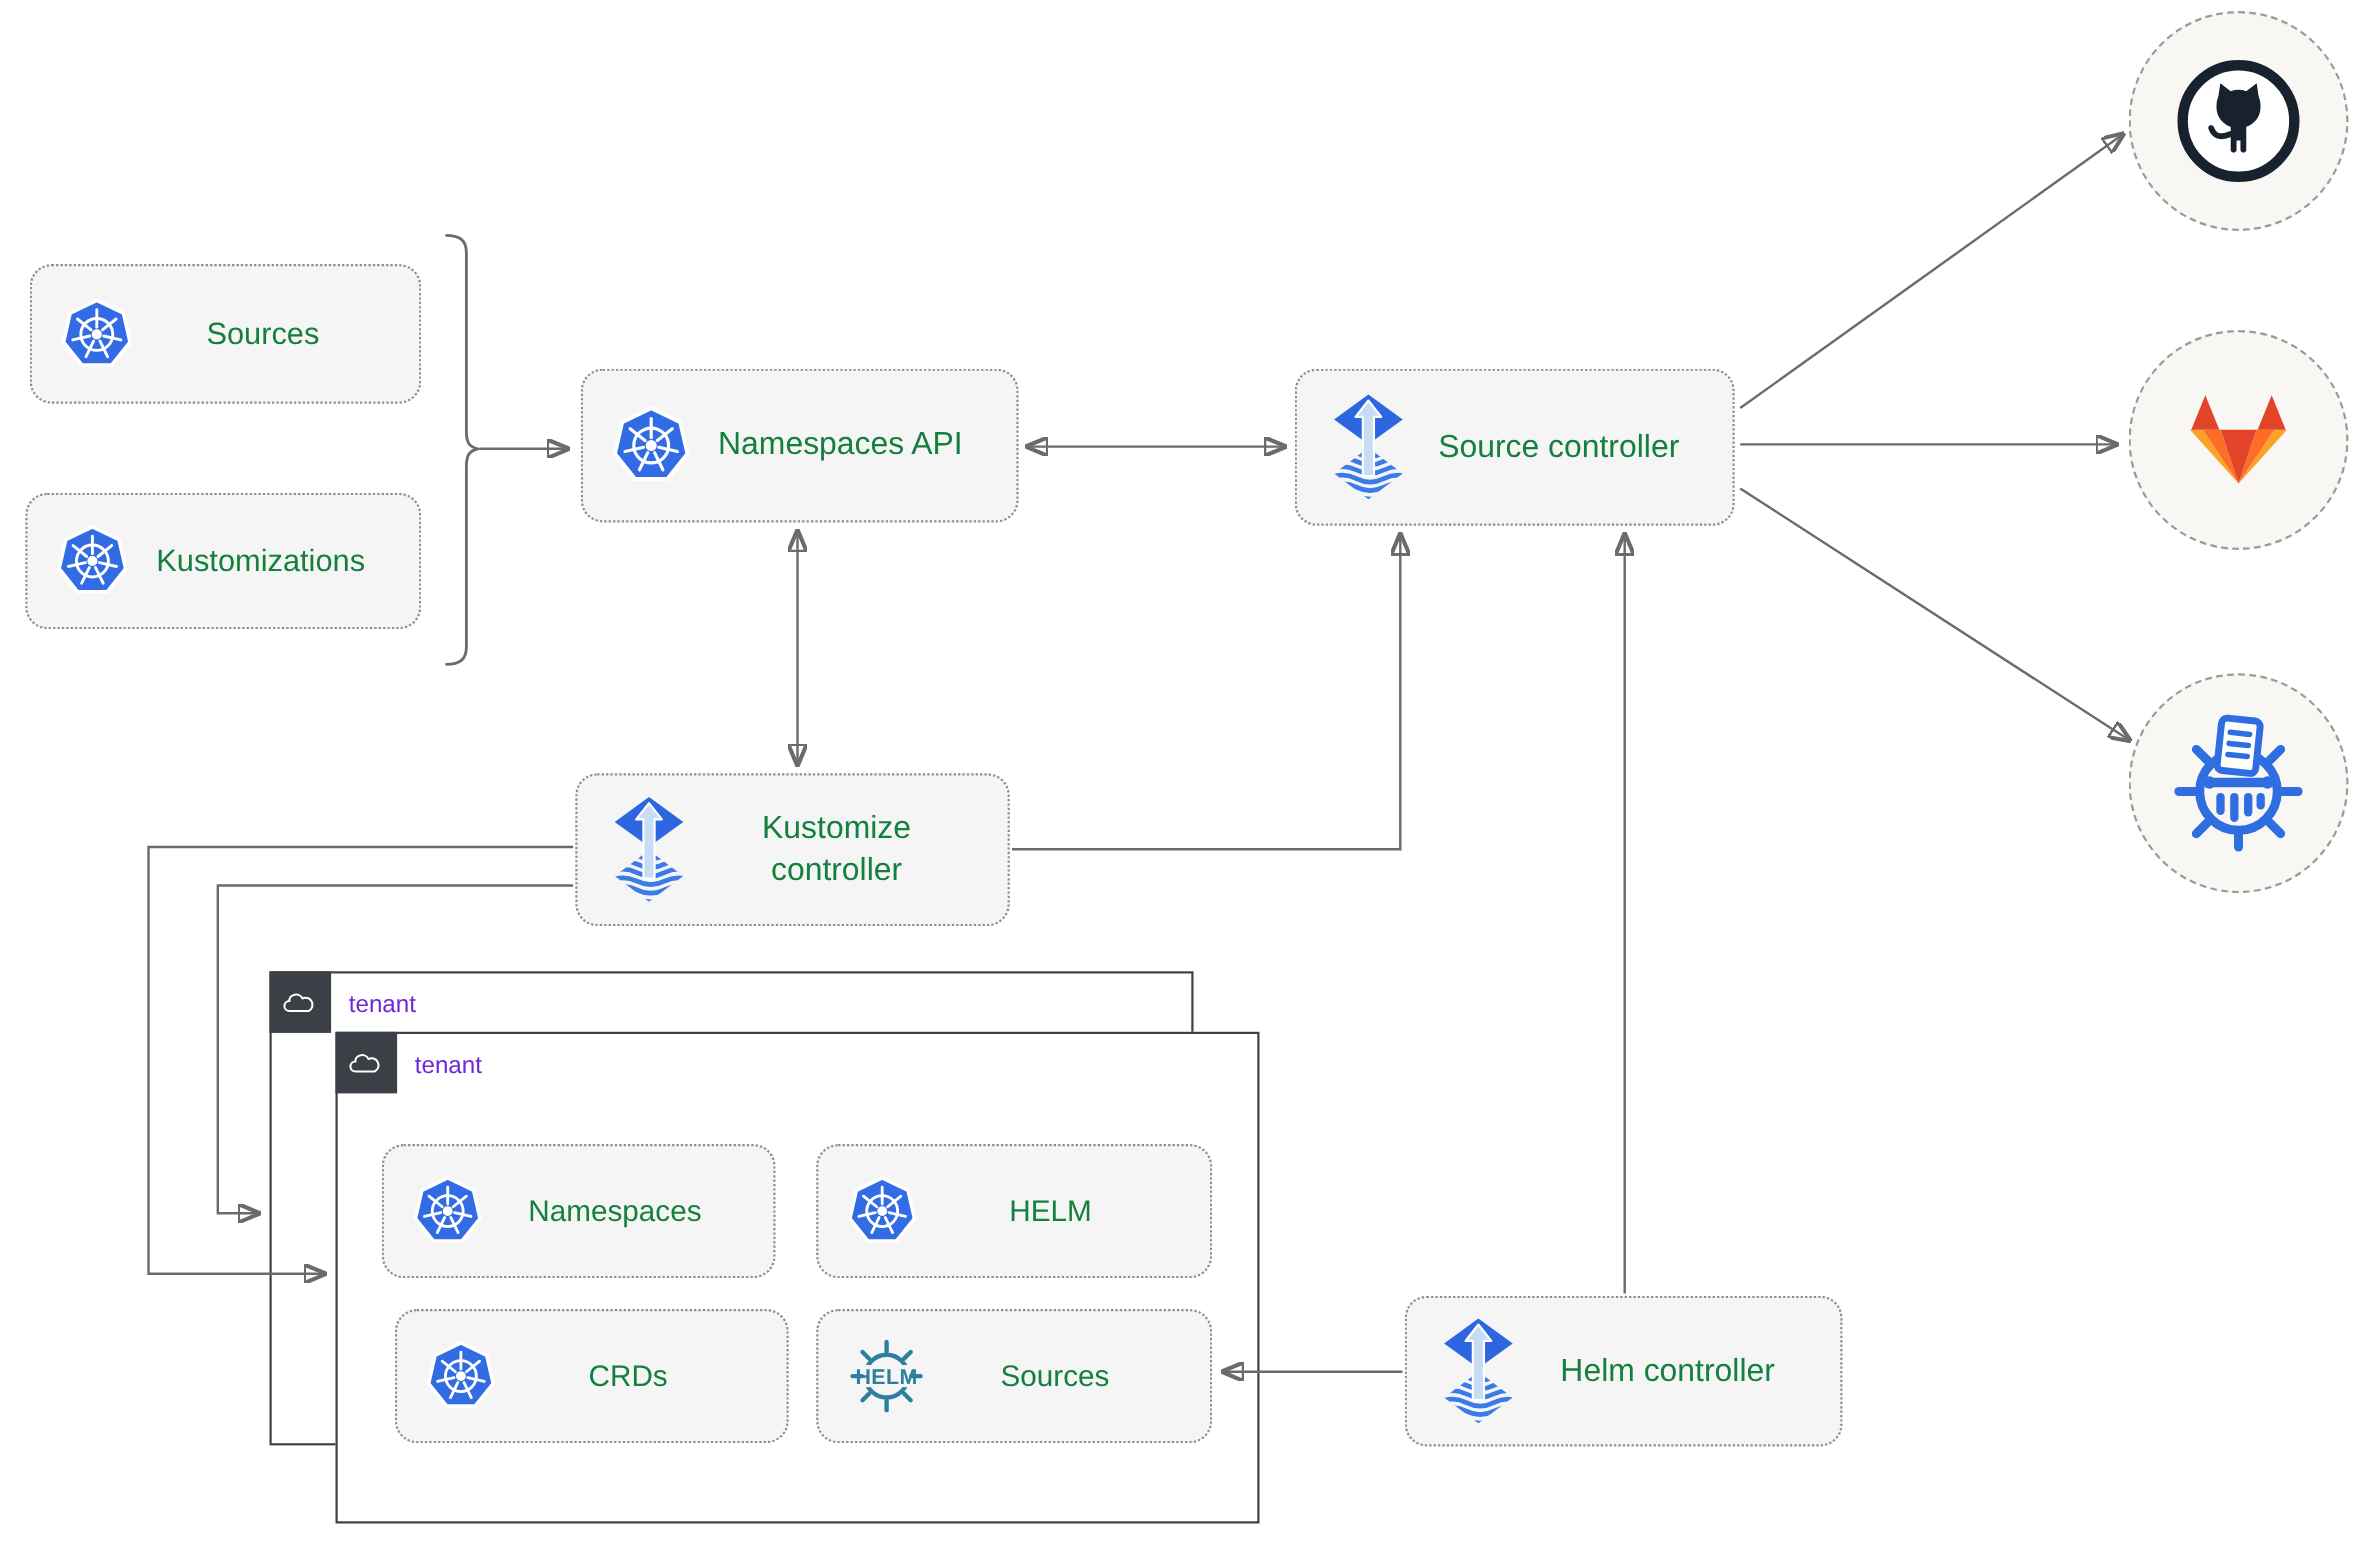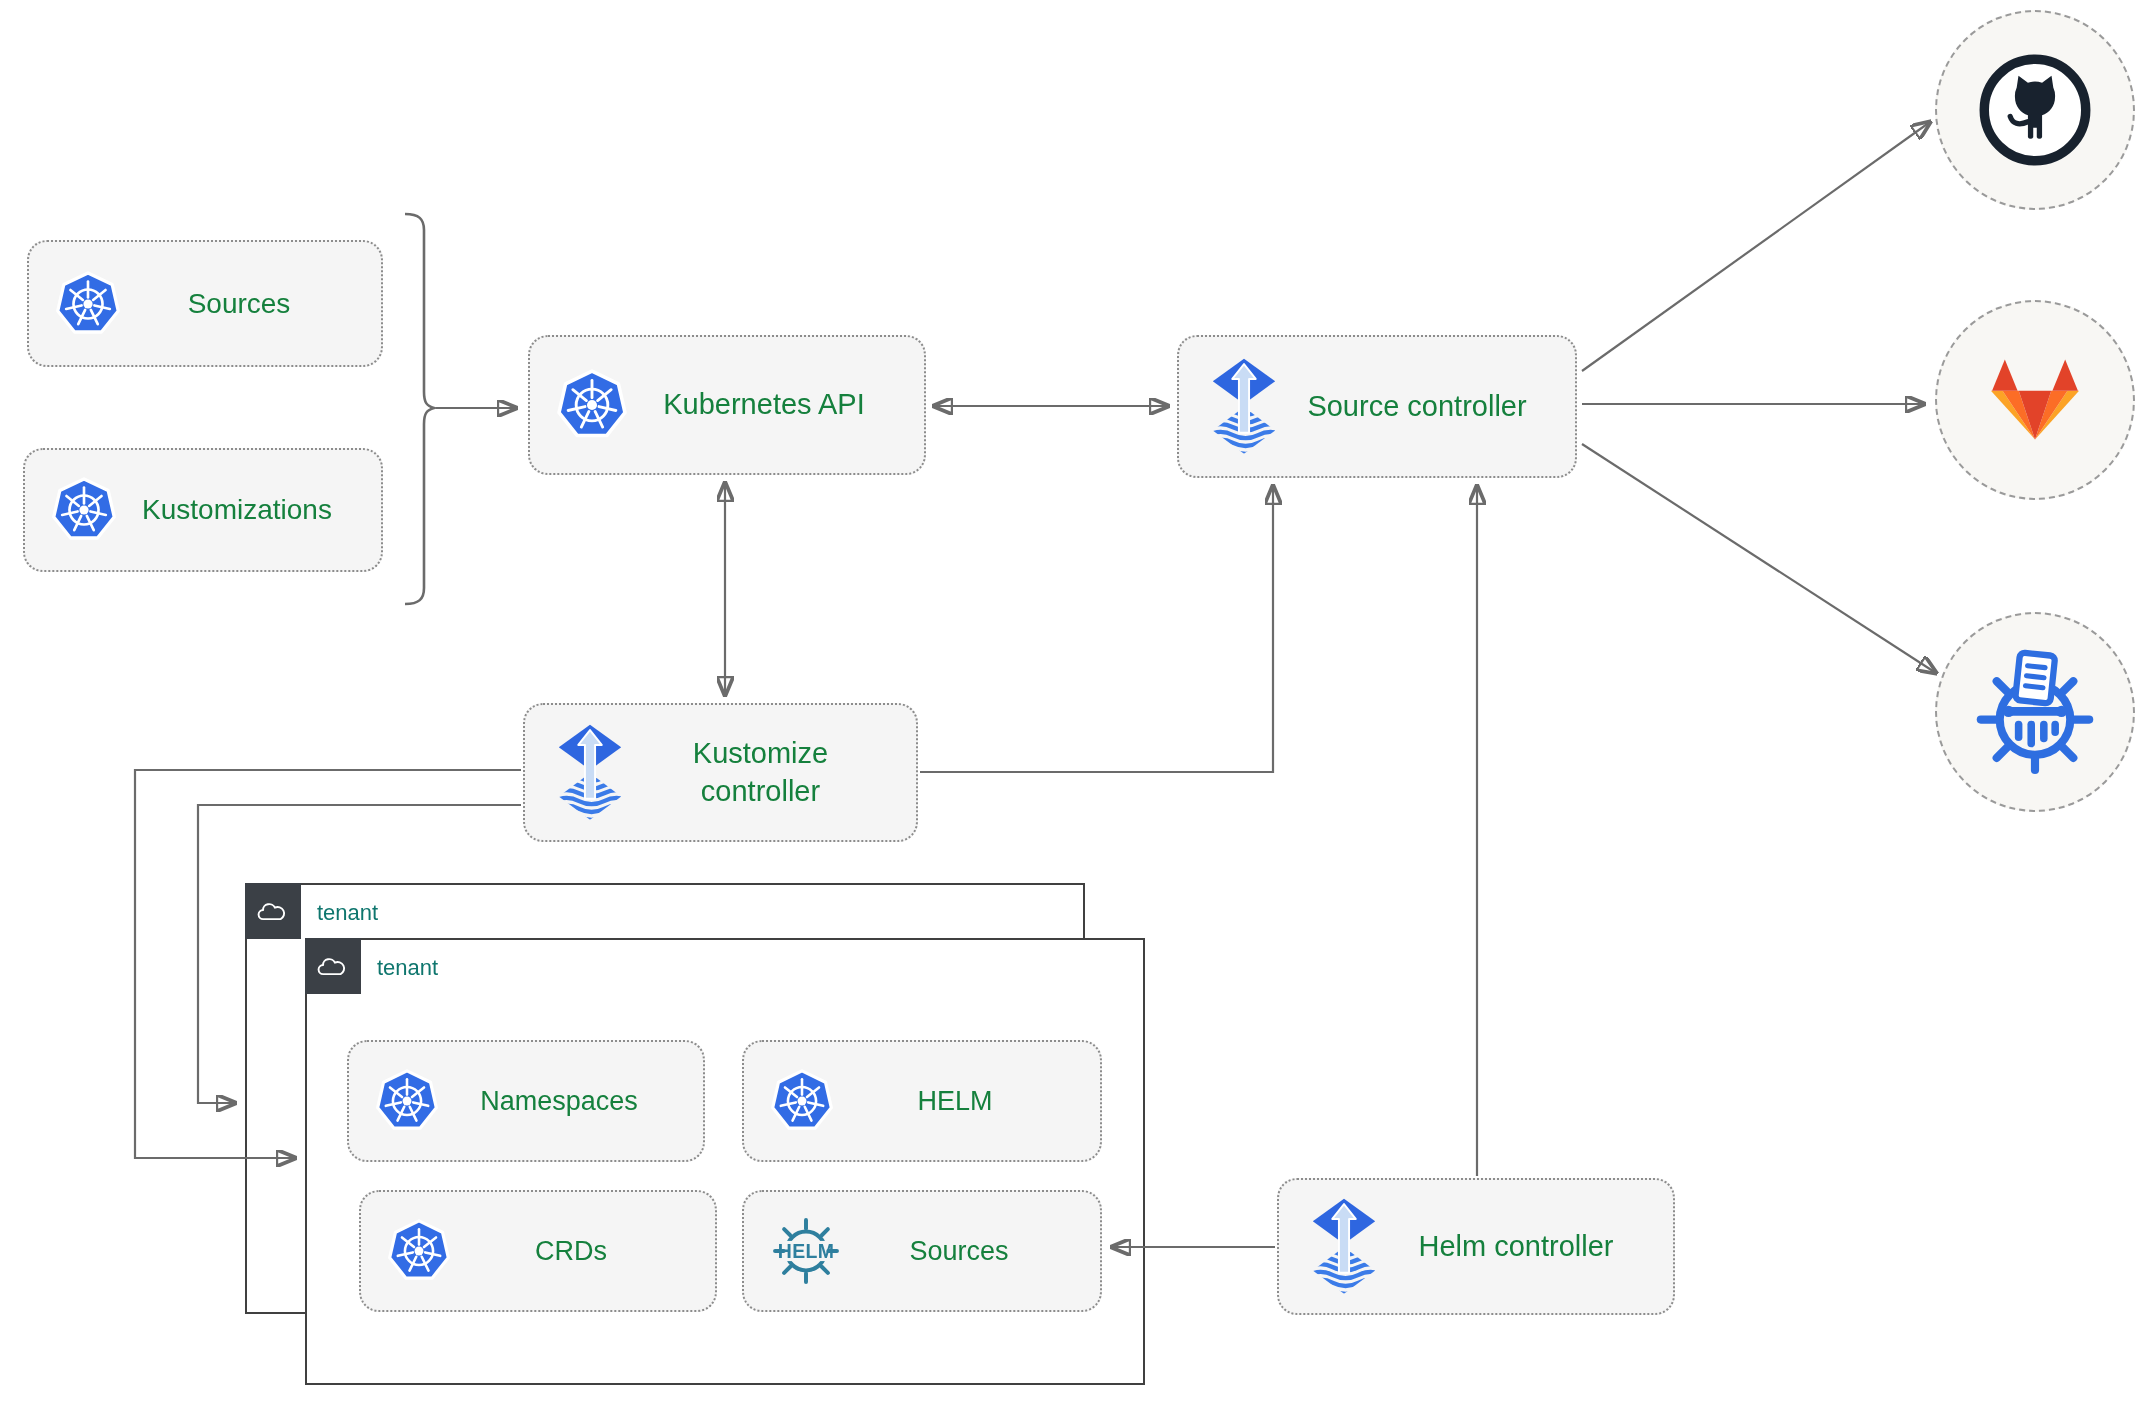--- a/index.html
+++ b/index.html
@@ -24,21 +24,21 @@
 
   .group{
     position:absolute;background:#ffffff;border:2px solid #404040;
     box-sizing:border-box;
   }
   .group .badge{
     position:absolute;top:-2px;left:-2px;width:56px;height:56px;
     background:#3b4046;display:flex;align-items:center;justify-content:center;
   }
   .group .glbl{
-    position:absolute;left:70px;top:15px;font-size:22px;color:#0f766e;
+    position:absolute;left:70px;top:15px;font-size:22px;color:#6d28d9;
   }
 
   .endpoint{
     position:absolute;width:200px;height:200px;border-radius:50%;
     background:#f8f7f4;border:2px dashed #9a9a9a;
     display:flex;align-items:center;justify-content:center;
     box-sizing:border-box;
   }
 
   #wires{position:absolute;left:0;top:0;pointer-events:none;}
@@ -210,21 +210,21 @@
     <svg class="ic" width="66" height="66" viewBox="0 0 100 100">
         <use href="#i-k8s"></use>
       </svg>
     <div class="lbl">Kustomizations</div>
   </div>
 
   <div class="node" style="left:528px;top:335px;width:398px;height:140px;">
     <svg class="ic" width="72" height="72" viewBox="0 0 100 100">
         <use href="#i-k8s"></use>
       </svg>
-    <div class="lbl" style="font-size:29px;">Kubernetes API</div>
+    <div class="lbl" style="font-size:29px;">Namespaces API</div>
   </div>
 
   <div class="node ctrl" style="left:1177px;top:335px;width:400px;height:143px;">
     <svg class="ic" width="78" height="100" viewBox="0 0 100 128">
         <use href="#i-flux"></use>
       </svg>
     <div class="lbl">Source controller</div>
   </div>
 
   <div class="node ctrl" style="left:523px;top:703px;width:395px;height:139px;">

